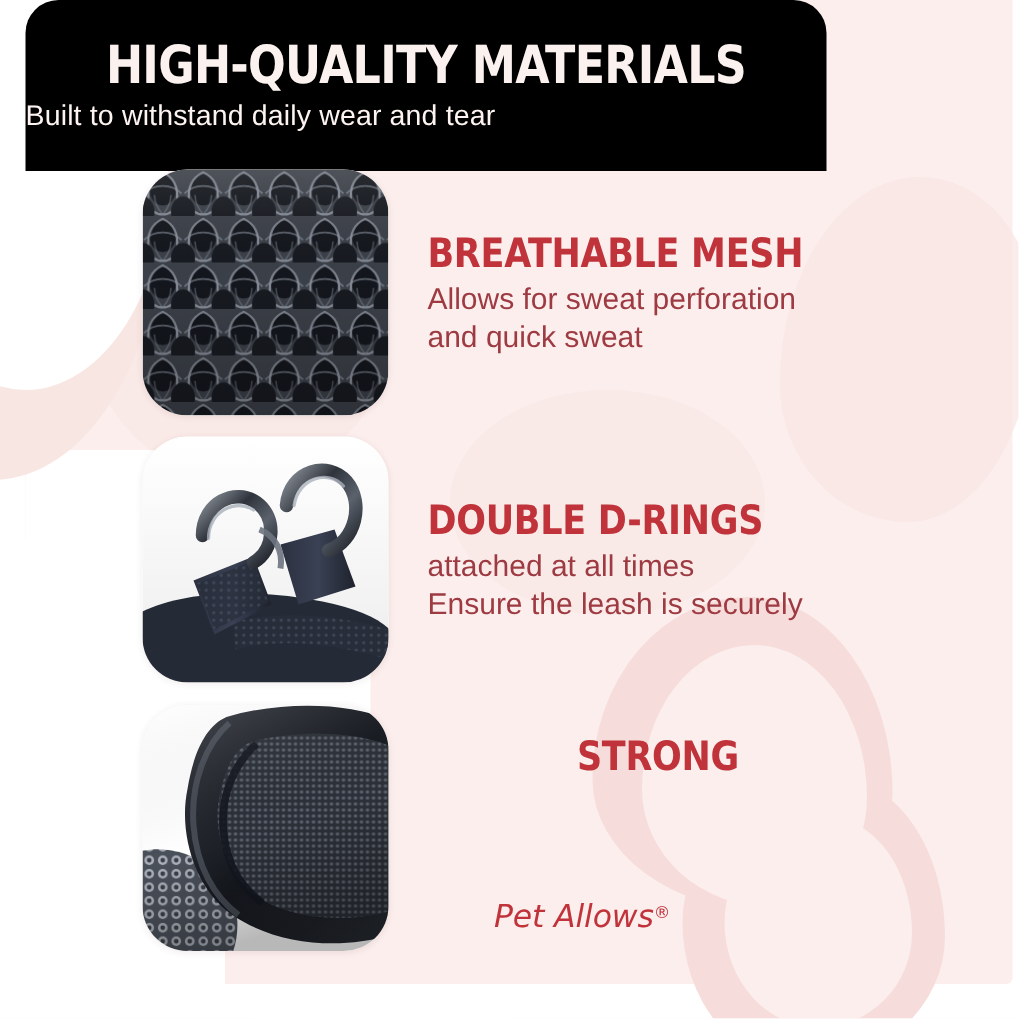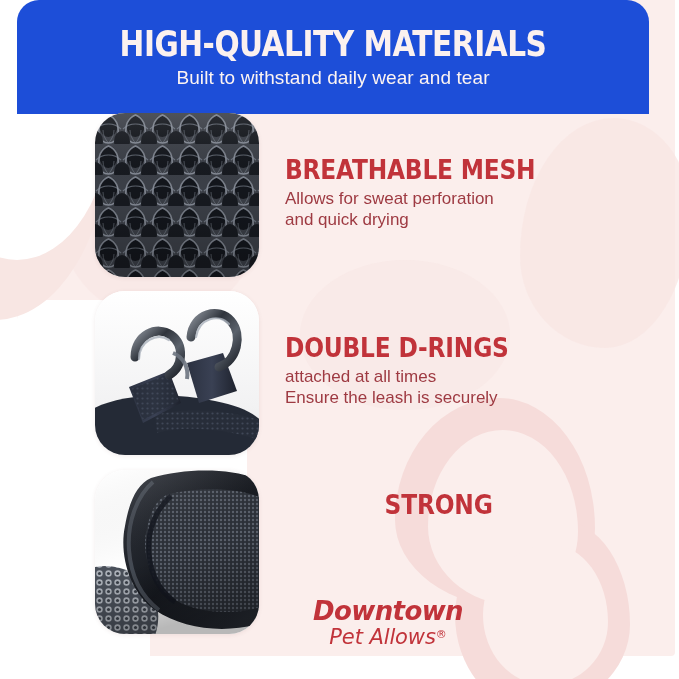--- a/index.html
+++ b/index.html
@@ -134,23 +134,23 @@
     background: #f8e6e3;
     border-radius: 50%;
     opacity: .55;
   }
 
   
   .header {
     position: absolute;
     left: 17px;
     top: 0px;
-    width: 632px;
+    width: 534px;
     height: 114px;
-    background: #1d4ed8;
+    background: #000000;
     border-top-left-radius: 22px;
     border-top-right-radius: 22px;
   }
   .header-title {
     position: absolute;
     left: 0;
     right: 0;
     top: 24px;
     text-align: center;
     color: #fbf1ef;
@@ -159,21 +159,20 @@
     letter-spacing: -0.5px;
     font-family: "DejaVu Sans", sans-serif;
     font-stretch: condensed;
     transform: scaleX(0.94);
   }
   .header-sub {
     position: absolute;
     left: 0;
     right: 0;
     top: 67px;
-    text-align: center;
     color: #fdf4f2;
     font-size: 19px;
     font-weight: normal;
     letter-spacing: .1px;
   }
 
   
   .feature {
     position: absolute;
     left: 95px;
@@ -205,21 +204,21 @@
     font-family: "DejaVu Sans", sans-serif;
     font-stretch: condensed;
     transform: scaleX(0.96);
     transform-origin: left center;
     white-space: nowrap;
     margin: 0 0 3px 0;
     line-height: 1.1;
   }
   .fbody {
     color: #9e3a42;
-    font-size: 17px;
+    font-size: 20px;
     line-height: 1.26;
     font-weight: normal;
     margin: 0;
   }
   .fbody span { display: block; white-space: nowrap; }
 
   #row1 { top: 113px; }
   #row2 { top: 291px; }
   #row3 { top: 470px; }
   #row3 .ftext { top: 20px; text-align: center; }
@@ -301,21 +300,21 @@
           </linearGradient>
         </defs>
         <rect width="164" height="164" fill="url(#meshpat)"></rect>
         <rect width="164" height="164" fill="url(#meshShade)"></rect>
       </svg>
     </div>
     <div class="ftext">
       <p class="fhead">BREATHABLE MESH</p>
       <p class="fbody">
         <span>Allows for sweat perforation</span>
-        <span>and quick drying</span>
+        <span>and quick sweat</span>
       </p>
     </div>
   </div>
 
   <div class="feature" id="row2">
     <div class="thumb">
       <svg width="164" height="164" viewBox="0 0 164 164" aria-hidden="true">
         <defs>
           <linearGradient id="ringMetal" x1="0" y1="0" x2="1" y2="1">
             <stop offset="0%" stop-color="#8d939c"></stop>
@@ -402,17 +401,16 @@
         <path d="M76 26 C60 40 52 62 54 84 C56 106 66 122 80 132" fill="none" stroke="#141720" stroke-width="5" opacity=".9"></path>
         <rect width="164" height="164" fill="url(#panelShade)"></rect>
       </svg>
     </div>
     <div class="ftext">
       <p class="fhead">STRONG</p>
     </div>
   </div>
 
   <div class="logo">
-    <div class="logo-top">Downtown</div>
     <div class="logo-bottom"><span>Pet Allows</span><span class="reg">®</span></div>
   </div>
 
 </div>
 
 </body></html>

